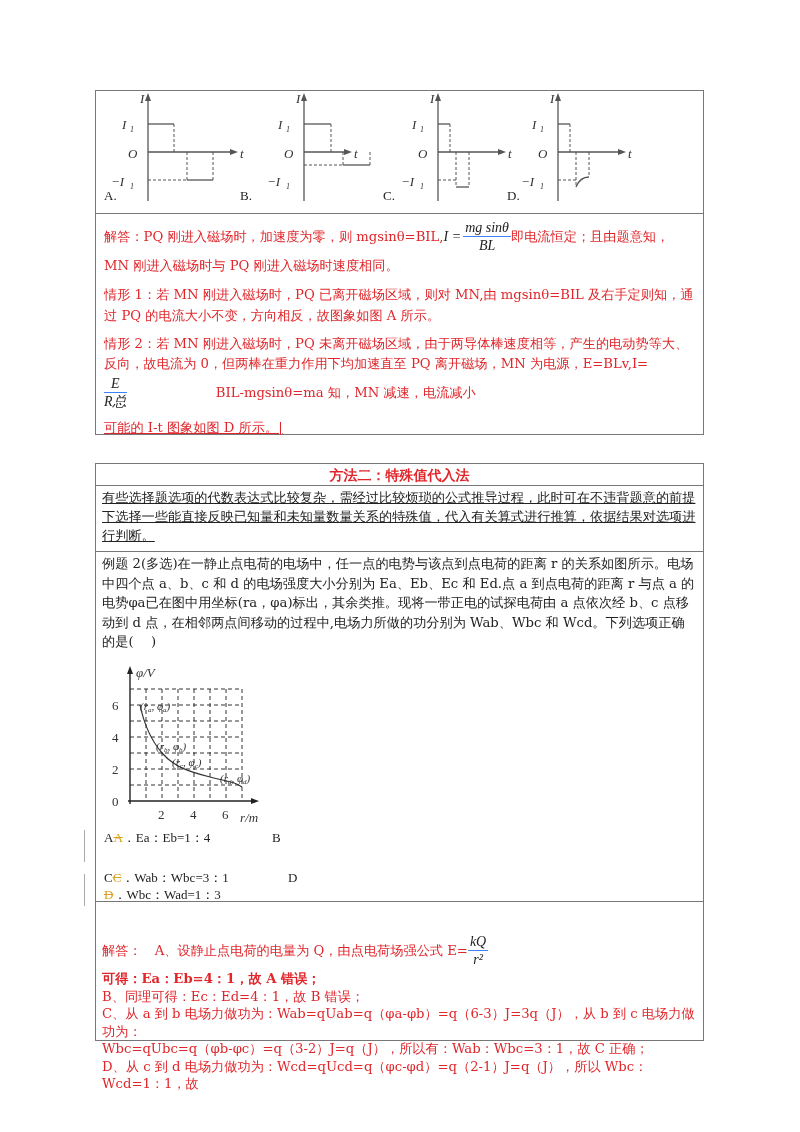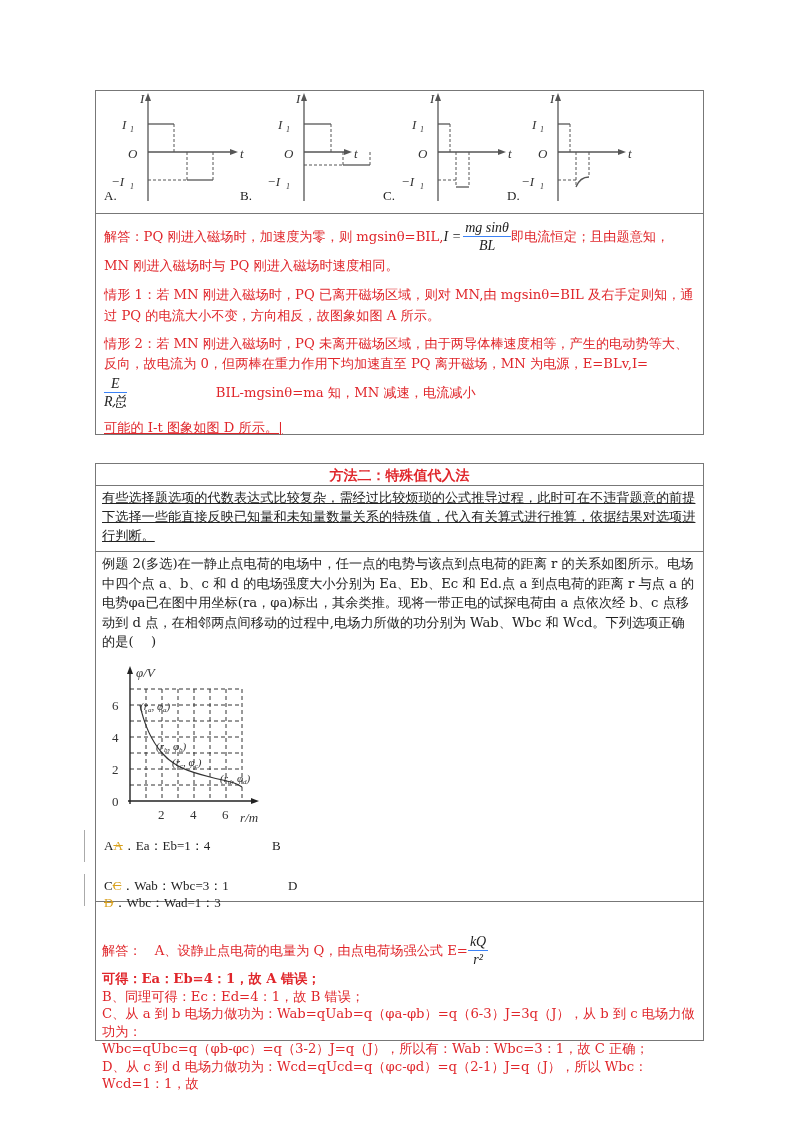--- a/index.html
+++ b/index.html
@@ -178,21 +178,21 @@
         <text x="140" y="158" font-style="italic">r/m</text>
       </g>
       <g font-family="Liberation Serif, serif" font-size="11" font-style="italic" fill="#333">
         <text x="40" y="46">(r<tspan font-size="7" dy="2">a</tspan><tspan dy="-2">, φ</tspan><tspan font-size="7" dy="2">a</tspan><tspan dy="-2">)</tspan></text>
         <text x="56" y="86">(r<tspan font-size="7" dy="2">b</tspan><tspan dy="-2">, φ</tspan><tspan font-size="7" dy="2">b</tspan><tspan dy="-2">)</tspan></text>
         <text x="72" y="102">(r<tspan font-size="7" dy="2">c</tspan><tspan dy="-2">, φ</tspan><tspan font-size="7" dy="2">c</tspan><tspan dy="-2">)</tspan></text>
         <text x="120" y="118">(r<tspan font-size="7" dy="2">d</tspan><tspan dy="-2">, φ</tspan><tspan font-size="7" dy="2">d</tspan><tspan dy="-2">)</tspan></text>
       </g>
     </svg>
 
-    <div style="position:absolute; left:8px; top:285px; width:320px;">
+    <div style="position:absolute; left:8px; top:277px; width:320px;">
       <div class="opt" style="position:relative;">
         <span>A</span><span class="strike">A</span><span>．Ea：Eb=1：4</span>
         <span style="position:absolute; left:168px;">B</span>
       </div>
       <div class="opt" style="position:relative; margin-top:23px;">
         <span>C</span><span class="strike">C</span><span>．Wab：Wbc=3：1</span>
         <span style="position:absolute; left:184px;">D</span>
       </div>
       <div class="opt"><span class="strike">D</span><span>．Wbc：Wad=1：3</span></div>
     </div>

